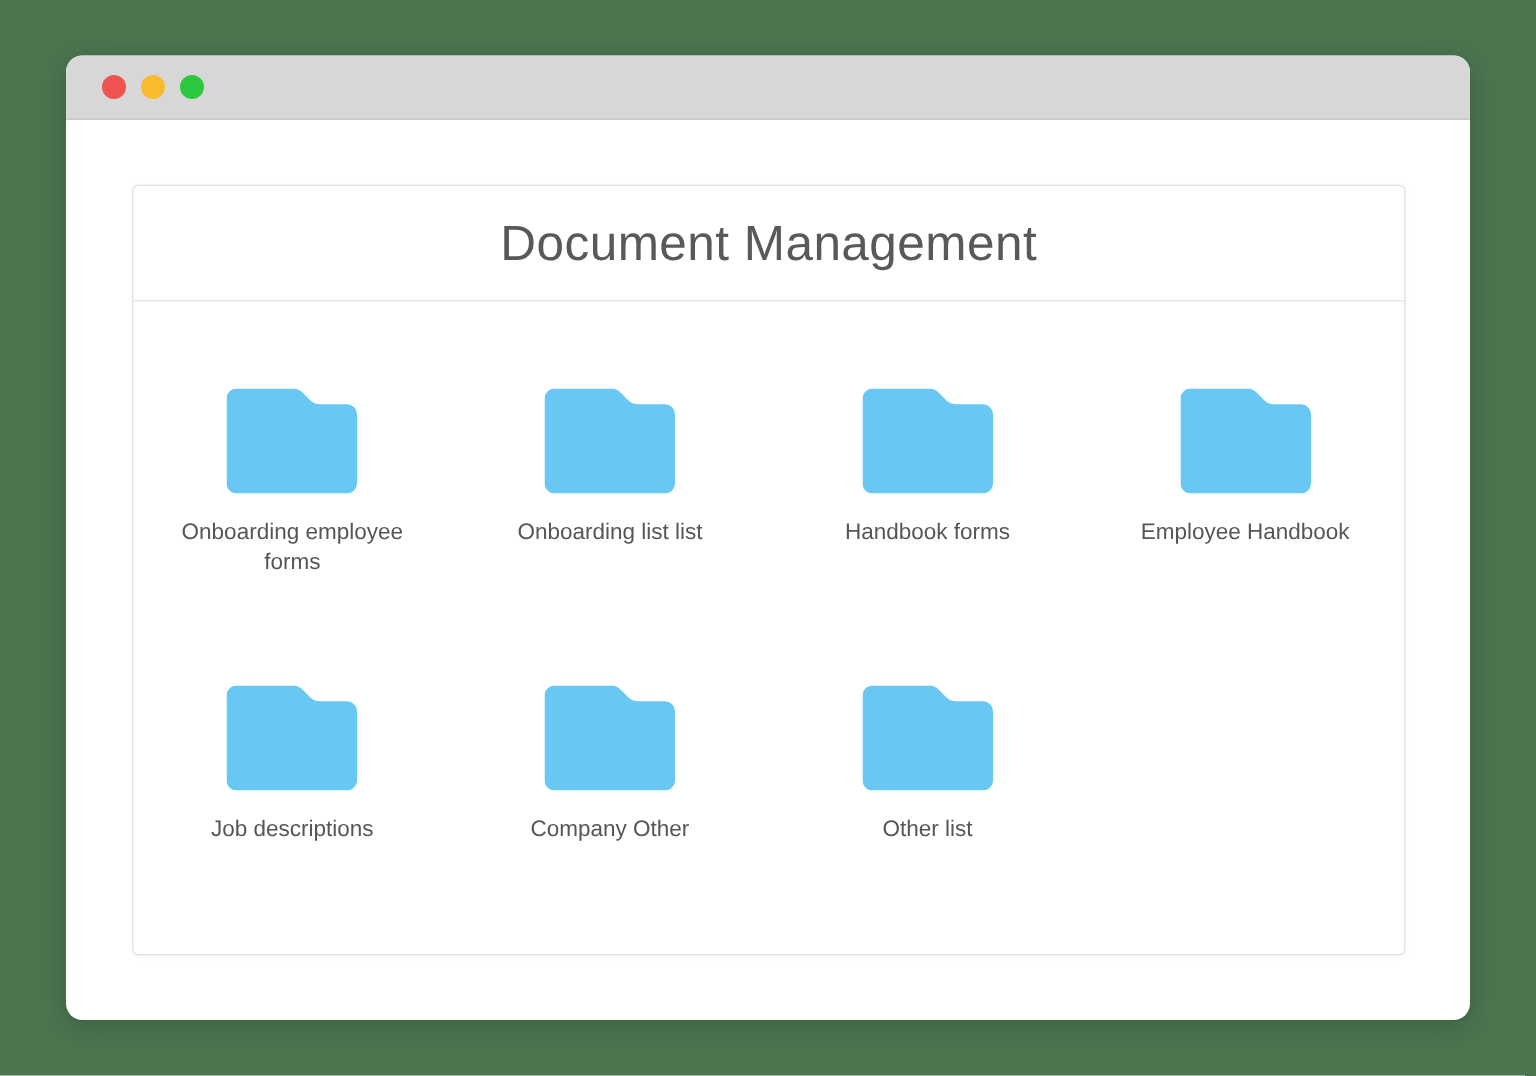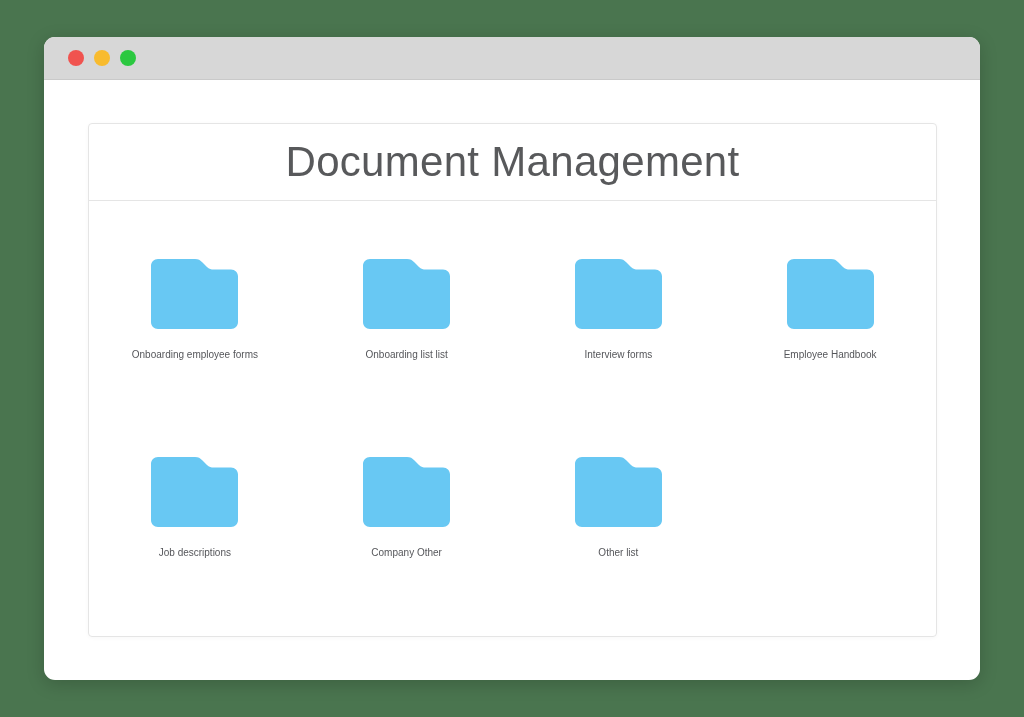--- a/index.html
+++ b/index.html
@@ -52,21 +52,21 @@
   }
 
   .panel-header {
     height: 77px;
     border-bottom: 1px solid #E5E5E5;
     display: flex;
     align-items: center;
     justify-content: center;
   }
   .panel-title {
-    font-size: 42px;
+    font-size: 33px;
     font-weight: 400;
     color: #58595B;
     letter-spacing: 0.3px;
   }
 
   .folder-grid {
     display: grid;
     grid-template-columns: repeat(4, 1fr);
     grid-auto-rows: 198px;
     padding-top: 58px;
@@ -79,21 +79,21 @@
     cursor: pointer;
   }
   .folder-cell svg {
     display: block;
     margin-bottom: 16px;
     flex-shrink: 0;
   }
   .folder-shape { fill: #68C8F3; }
 
   .folder-label {
-    font-size: 10px;
+    font-size: 15px;
     line-height: 20px;
     color: #55565A;
     text-align: center;
     max-width: 176px;
   }
 </style>
 </head>
 <body>
 
 <div class="browser-window">
@@ -124,21 +124,21 @@
             <path class="folder-shape" d="M 7 0 H 44 C 47.5 0, 49 1, 51.5 3.5 L 56 8 C 58 10, 60 10.5, 63 10.5 H 80 C 84 10.5, 87 13.5, 87 17.5 V 63 C 87 67, 84 70, 80 70 H 7 C 3 70, 0 67, 0 63 V 7 C 0 3, 3 0, 7 0 Z"></path>
           </svg>
         <div class="folder-label">Onboarding list list</div>
       </div>
 
 
       <div class="folder-cell">
         <svg width="87" height="70" viewBox="0 0 87 70">
             <path class="folder-shape" d="M 7 0 H 44 C 47.5 0, 49 1, 51.5 3.5 L 56 8 C 58 10, 60 10.5, 63 10.5 H 80 C 84 10.5, 87 13.5, 87 17.5 V 63 C 87 67, 84 70, 80 70 H 7 C 3 70, 0 67, 0 63 V 7 C 0 3, 3 0, 7 0 Z"></path>
           </svg>
-        <div class="folder-label">Interview forms</div>
+        <div class="folder-label">Handbook forms</div>
       </div>
 
       <div class="folder-cell">
         <svg width="87" height="70" viewBox="0 0 87 70">
             <path class="folder-shape" d="M 7 0 H 44 C 47.5 0, 49 1, 51.5 3.5 L 56 8 C 58 10, 60 10.5, 63 10.5 H 80 C 84 10.5, 87 13.5, 87 17.5 V 63 C 87 67, 84 70, 80 70 H 7 C 3 70, 0 67, 0 63 V 7 C 0 3, 3 0, 7 0 Z"></path>
           </svg>
         <div class="folder-label">Employee Handbook</div>
       </div>
 
       <div class="folder-cell">

